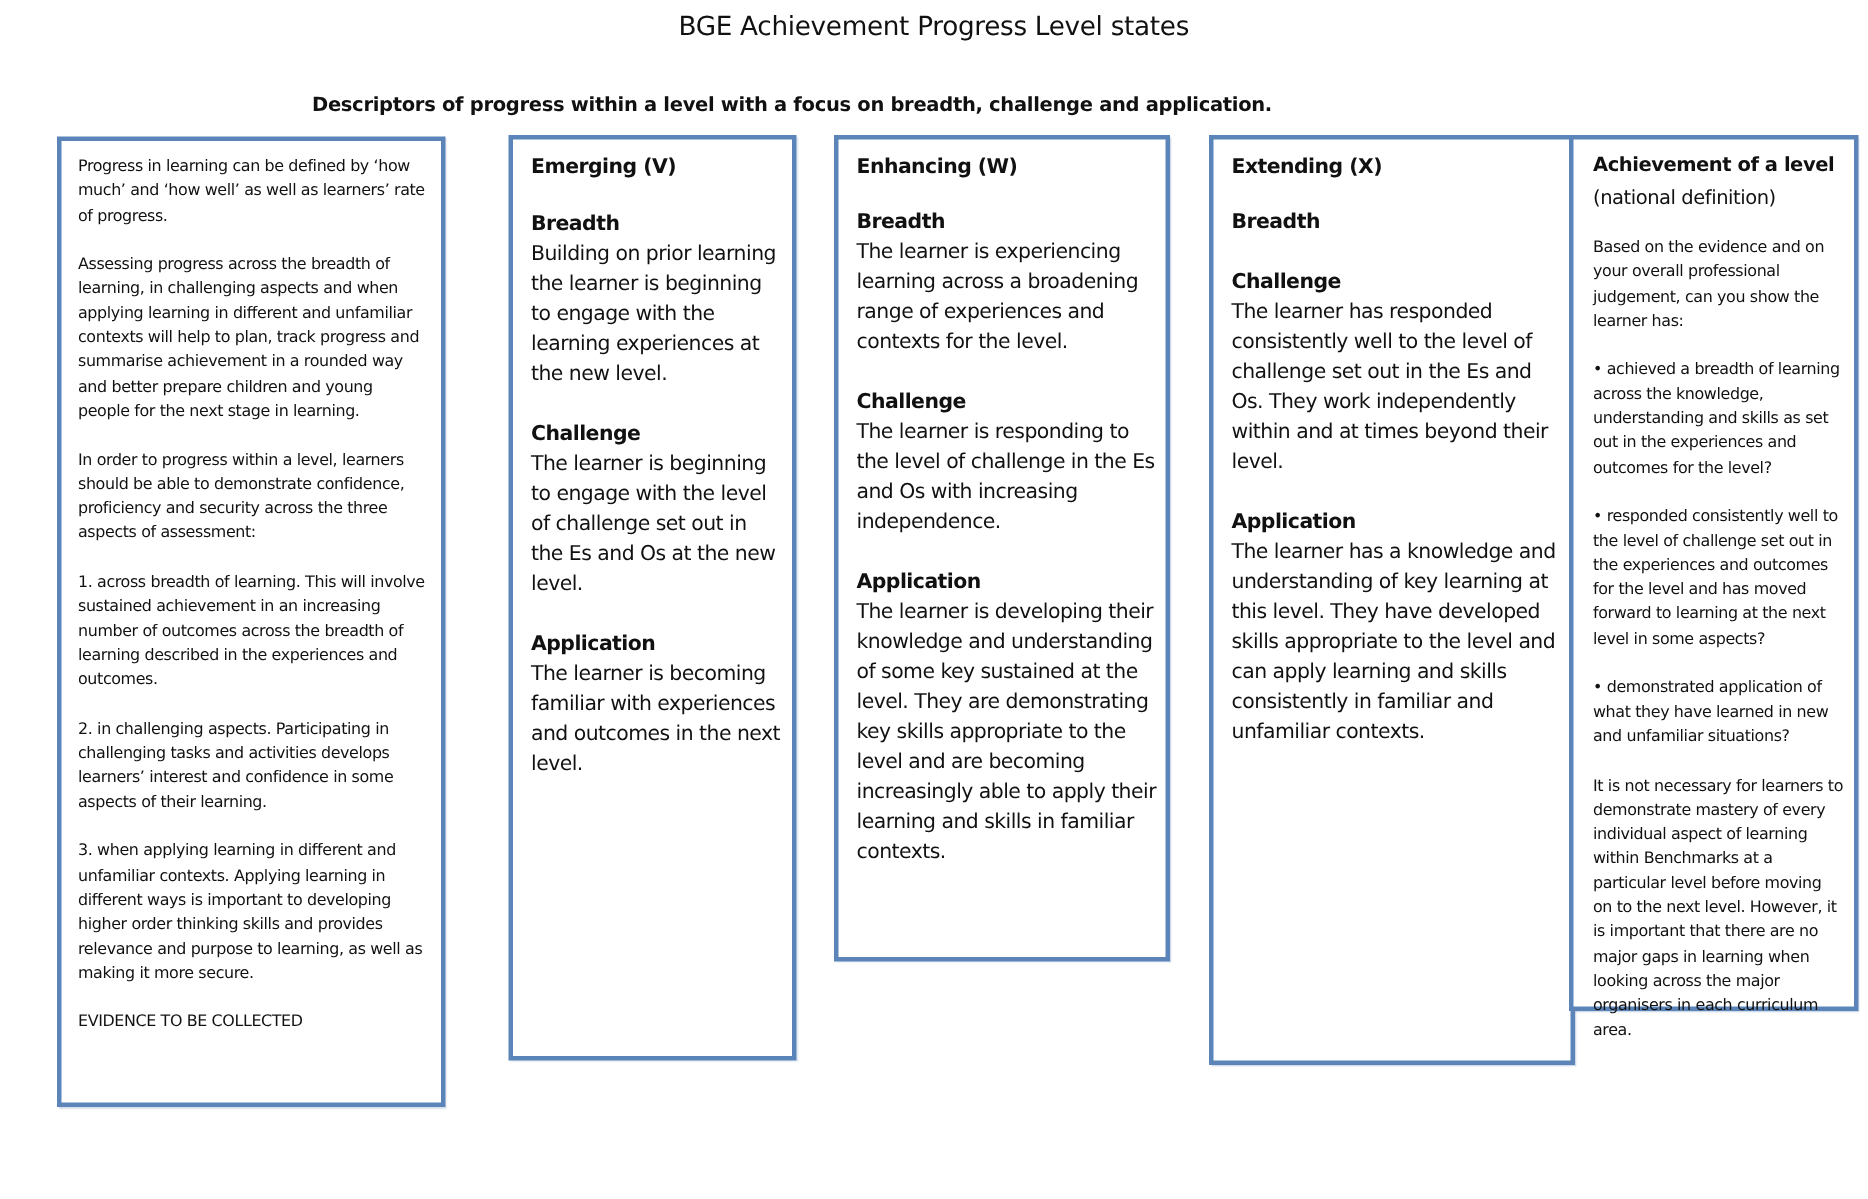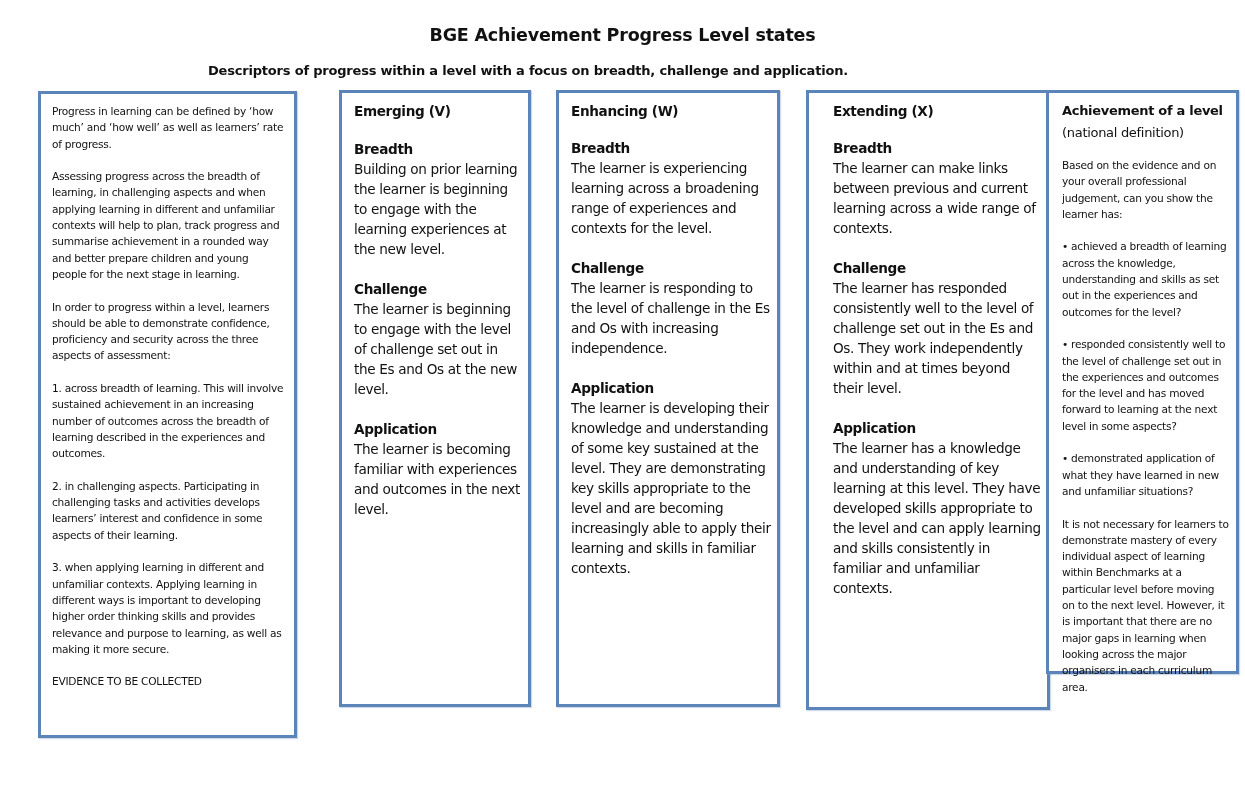--- a/index.html
+++ b/index.html
@@ -11,24 +11,24 @@
     width: 1245px;
     height: 799px;
     position: relative;
     overflow: hidden;
     font-family: "DejaVu Sans", "Liberation Sans", sans-serif;
     color: #111111;
   }
   .title {
     position: absolute;
     left: 0;
-    top: 25px;
+    top: 8px;
     width: 1245px;
     text-align: center;
-    font-weight: bold;
+    font-weight: normal;
     font-size: 17.5px;
     letter-spacing: -0.2px;
   }
   .subtitle {
     position: absolute;
     left: 0;
     top: 63px;
     width: 1056px;
     text-align: center;
     font-weight: bold;
@@ -71,27 +71,27 @@
     font-weight: bold;
   }
   .level .sec {
     margin-bottom: 20px;
   }
   #box-emerging {
     left: 327px; top: 90px; width: 192px; height: 617px;
     padding: 8px 8px 0 12px;
   }
   #box-enhancing {
-    left: 544px; top: 90px; width: 224px; height: 617px;
+    left: 544px; top: 90px; width: 224px; height: 551px;
     padding: 8px 6px 0 12px;
   }
   #box-enhancing .lvl-title { margin-bottom: 17px; }
   #box-extending {
     left: 794px; top: 90px; width: 244px; height: 620px;
-    padding: 8px 6px 0 24px;
+    padding: 8px 6px 0 12px;
   }
   #box-extending .lvl-title { margin-bottom: 17px; }
 
   
   #box-achievement {
     left: 1046px; top: 90px; width: 193px; height: 584px;
     padding: 8px 6px 0 13px;
     font-size: 10.6px;
     line-height: 16.3px;
     letter-spacing: -0.25px;
@@ -155,21 +155,20 @@
   <div class="sec">
     <div class="sec-head">Application</div>
     <div class="sec-text">The learner is developing their knowledge and understanding of some key sustained at the level. They are demonstrating key skills appropriate to the level and are becoming increasingly able to apply their learning and skills in familiar contexts.</div>
   </div>
 </div>
 
 <div class="box level" id="box-extending">
   <div class="lvl-title">Extending (X)</div>
   <div class="sec">
     <div class="sec-head">Breadth</div>
-    <div class="sec-text">The learner can make links between previous and current learning across a wide range of contexts.</div>
   </div>
   <div class="sec">
     <div class="sec-head">Challenge</div>
     <div class="sec-text">The learner has responded consistently well to the level of challenge set out in the Es and Os. They work independently within and at times beyond their level.</div>
   </div>
   <div class="sec">
     <div class="sec-head">Application</div>
     <div class="sec-text">The learner has a knowledge and understanding of key learning at this level. They have developed skills appropriate to the level and can apply learning and skills consistently in familiar and unfamiliar contexts.</div>
   </div>
 </div>

